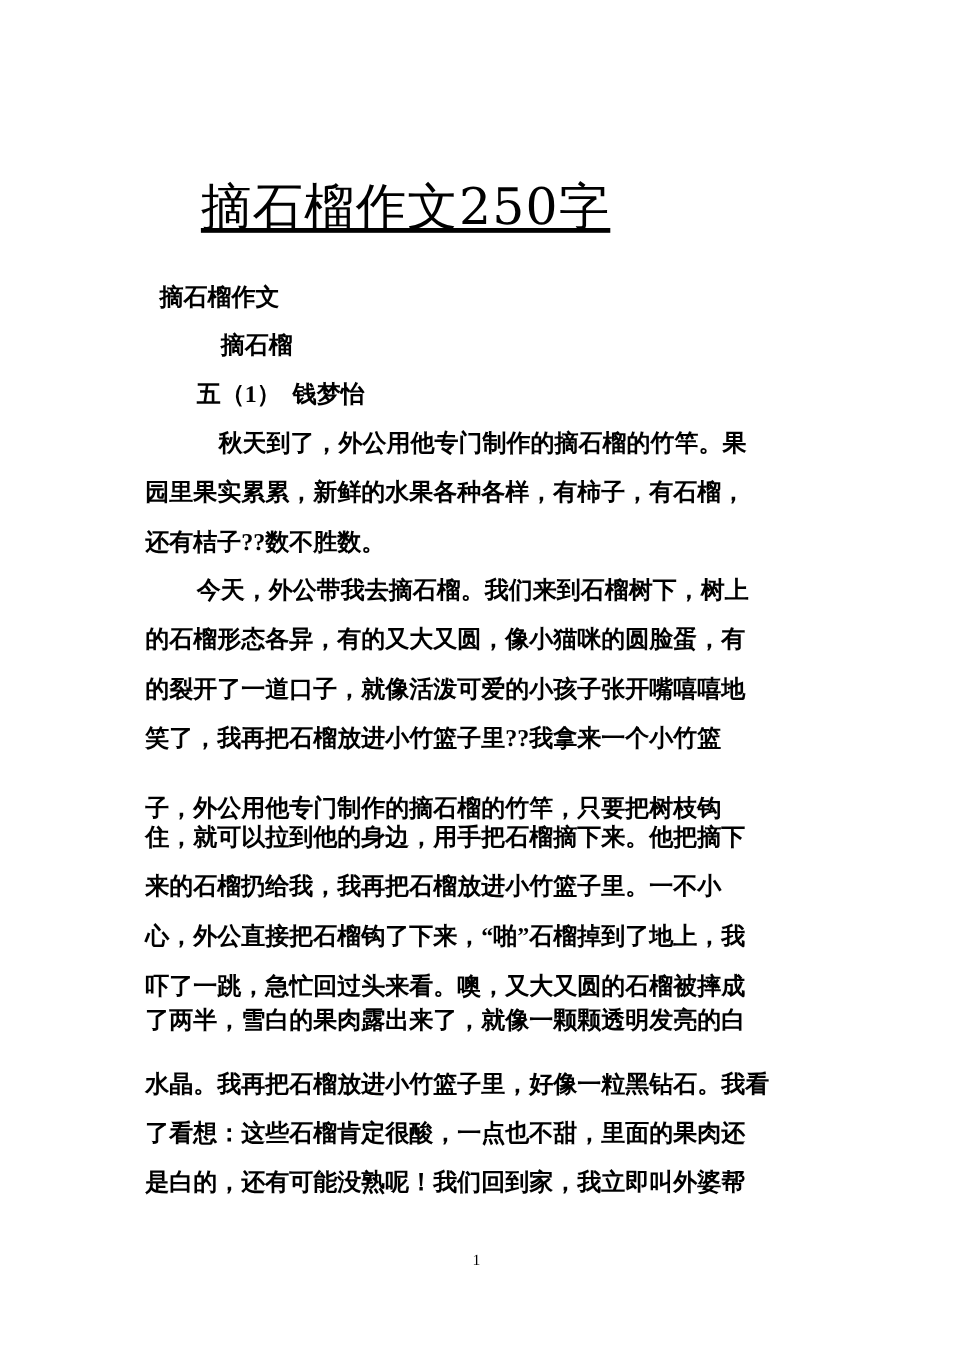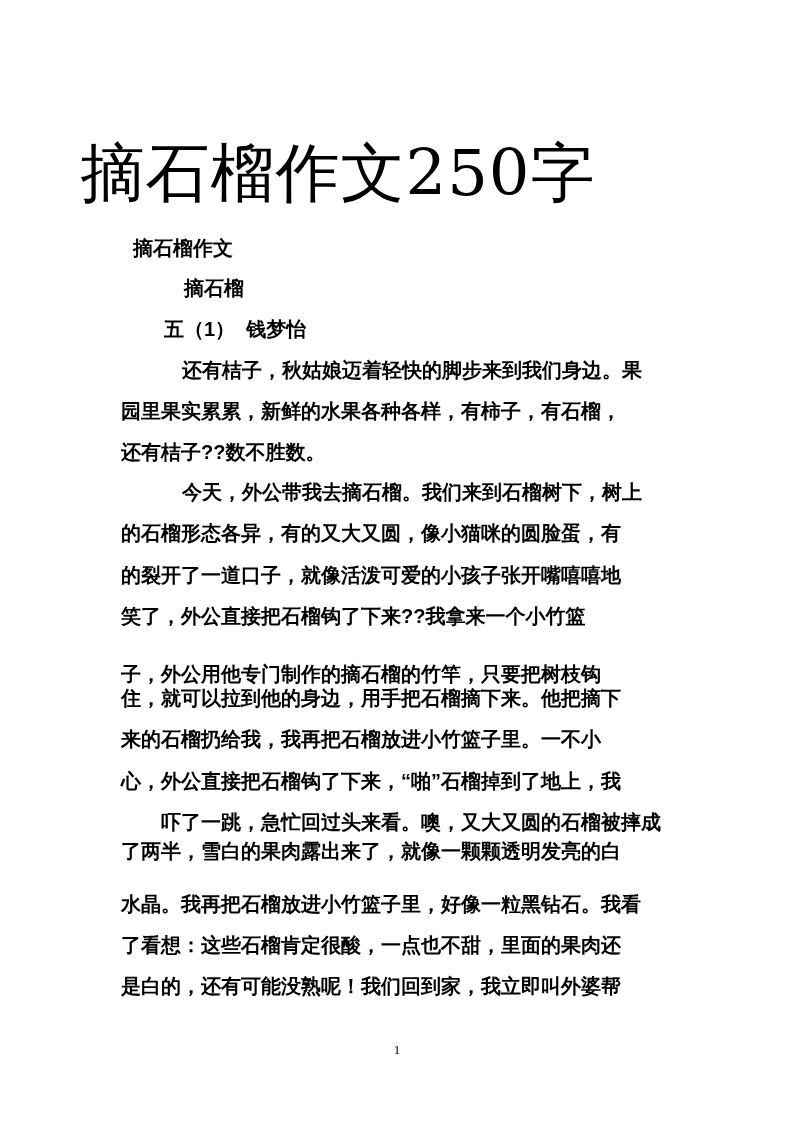--- a/index.html
+++ b/index.html
@@ -1,45 +1,45 @@
 <!DOCTYPE html>
 <html><head>
 <meta charset="utf-8">
 <style>
   html, body { margin: 0; padding: 0; background: #ffffff; }
   body { width: 794px; height: 1123px; position: relative; overflow: hidden;
          font-family: "DejaVu Serif", "Liberation Serif", serif; color: #000; }
   .title { position: absolute; left: 0; width: 676px; top: 140px; text-align: center;
-           font-size: 64px; line-height: 66px; letter-spacing: 1px; }
+           font-size: 42px; line-height: 66px; letter-spacing: 1px; text-decoration: underline; }
   .line { position: absolute; left: 121px; font-size: 20px; line-height: 28px; white-space: nowrap;
-          font-family: Liberation Sans, sans-serif; font-weight: bold; }
+          font-family: Liberation Serif, serif; font-weight: bold; }
   .pageno { position: absolute; left: 0; width: 794px; top: 1042px; text-align: center;
             font-size: 13px; font-family: "Liberation Serif", serif; }
 </style>
 </head>
 <body>
 
 <div>
   <div class="title">摘石榴作文250字</div>
 
   <div class="line" style="top:234px; left:133px;">摘石榴作文</div>
   <div class="line" style="top:274px; left:164px;margin-left:20px;">摘石榴</div>
   <div class="line" style="top:315px; left:164px; white-space:pre;">五（1）  钱梦怡</div>
 
-  <div class="line" style="top:356px; left:182px;">还有桔子，秋姑娘迈着轻快的脚步来到我们身边。果</div>
+  <div class="line" style="top:356px; left:182px;">秋天到了，外公用他专门制作的摘石榴的竹竿。果</div>
   <div class="line" style="top:397px;">园里果实累累，新鲜的水果各种各样，有柿子，有石榴，</div>
   <div class="line" style="top:438px;">还有桔子??数不胜数。</div>
-  <div class="line" style="top:478px; left:182px;">今天，外公带我去摘石榴。我们来到石榴树下，树上</div>
+  <div class="line" style="top:478px; left:164px;">今天，外公带我去摘石榴。我们来到石榴树下，树上</div>
   <div class="line" style="top:519px;text-align:center;">的石榴形态各异，有的又大又圆，像小猫咪的圆脸蛋，有</div>
   <div class="line" style="top:561px;">的裂开了一道口子，就像活泼可爱的小孩子张开嘴嘻嘻地</div>
-  <div class="line" style="top:602px;">笑了，外公直接把石榴钩了下来??我拿来一个小竹篮</div>
+  <div class="line" style="top:602px;">笑了，我再把石榴放进小竹篮子里??我拿来一个小竹篮</div>
   <div class="line" style="top:660px;">子，外公用他专门制作的摘石榴的竹竿，只要把树枝钩</div>
   <div class="line" style="top:684px;">住，就可以拉到他的身边，用手把石榴摘下来。他把摘下</div>
   <div class="line" style="top:725px;">来的石榴扔给我，我再把石榴放进小竹篮子里。一不小</div>
   <div class="line" style="top:767px;">心，外公直接把石榴钩了下来，“啪”石榴掉到了地上，我</div>
-  <div class="line" style="top:808px;margin-left:40px;">吓了一跳，急忙回过头来看。噢，又大又圆的石榴被摔成</div>
+  <div class="line" style="top:808px;">吓了一跳，急忙回过头来看。噢，又大又圆的石榴被摔成</div>
   <div class="line" style="top:824px;margin-top:13px;">了两半，雪白的果肉露出来了，就像一颗颗透明发亮的白</div>
   <div class="line" style="top:890px;">水晶。我再把石榴放进小竹篮子里，好像一粒黑钻石。我看</div>
   <div class="line" style="top:931px;">了看想：这些石榴肯定很酸，一点也不甜，里面的果肉还</div>
   <div class="line" style="top:972px;">是白的，还有可能没熟呢！我们回到家，我立即叫外婆帮</div>
 
   <div class="pageno">1</div>
 </div>
 
 </body></html>

